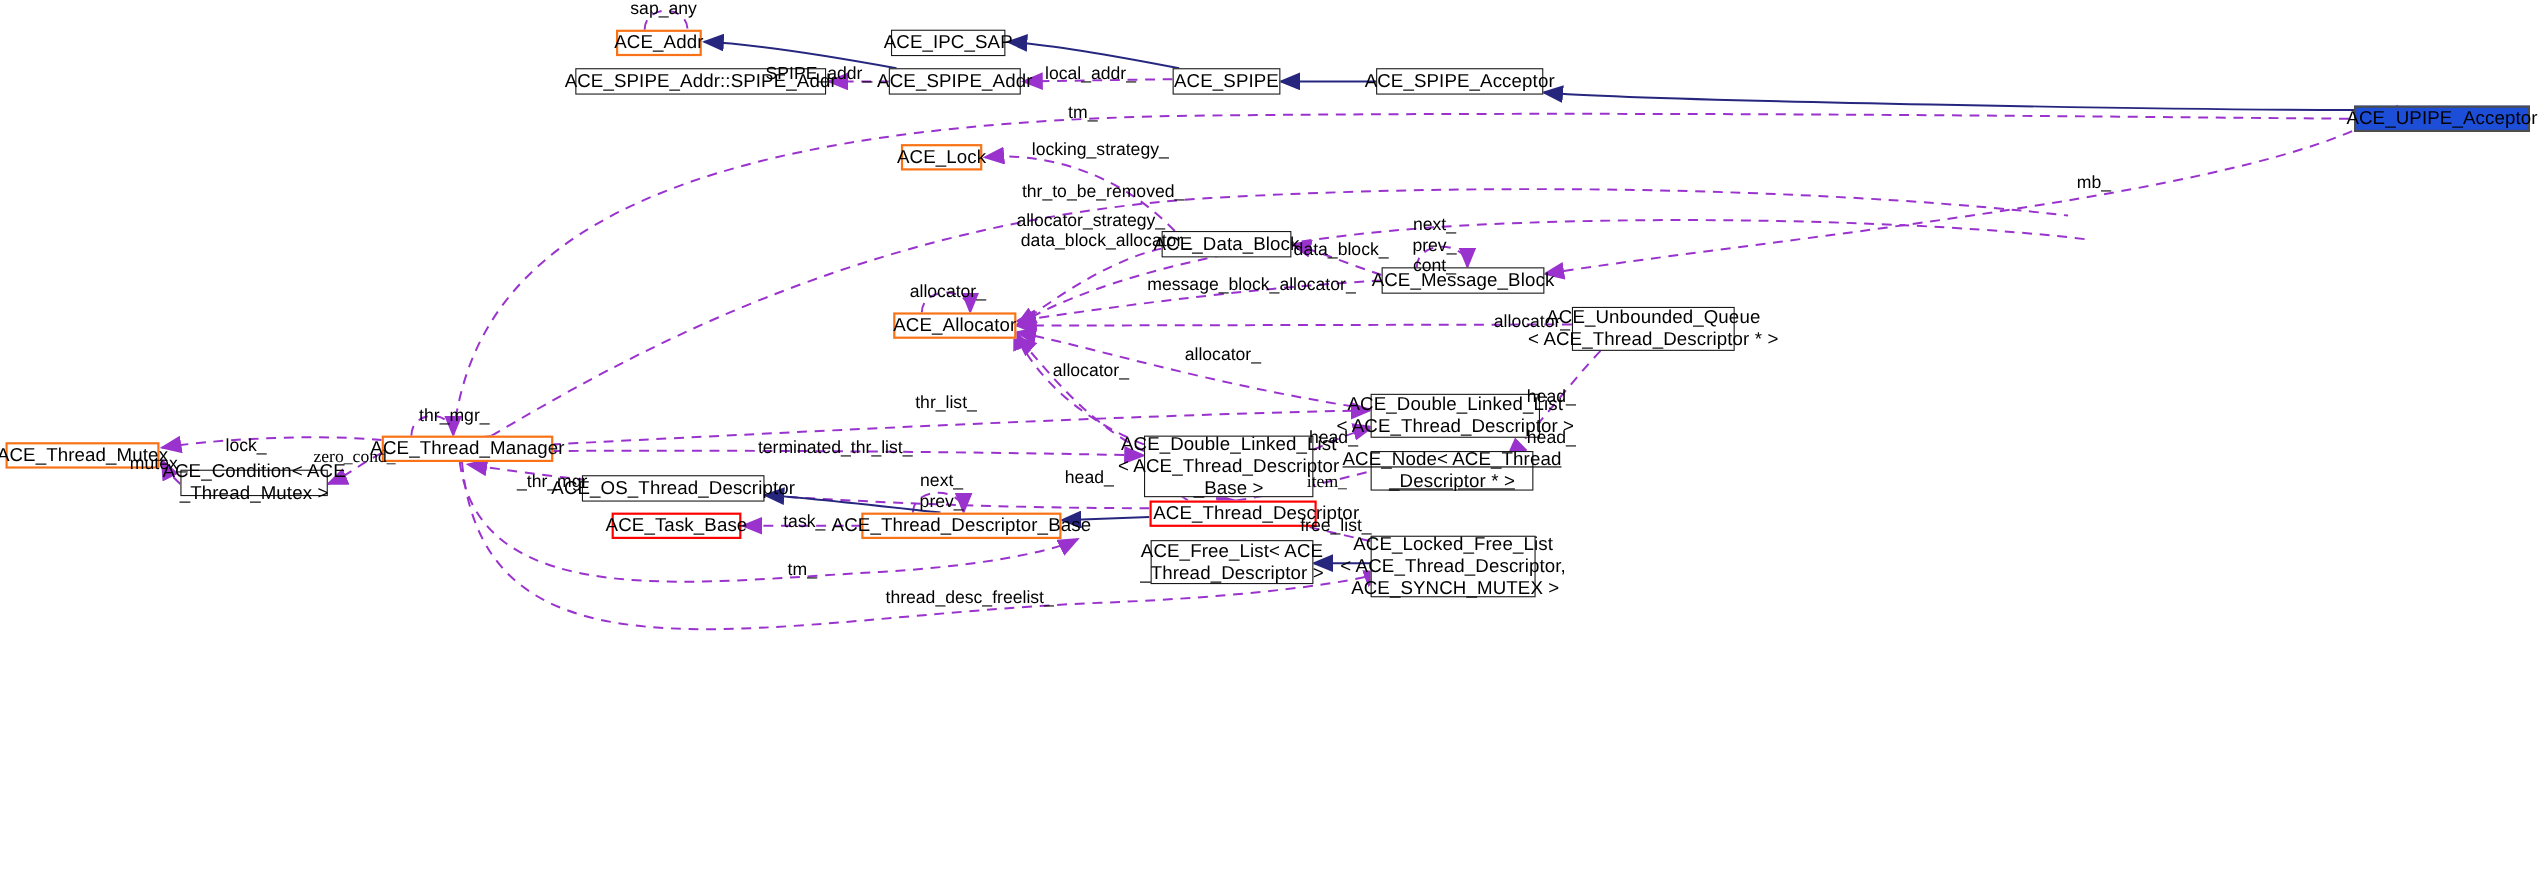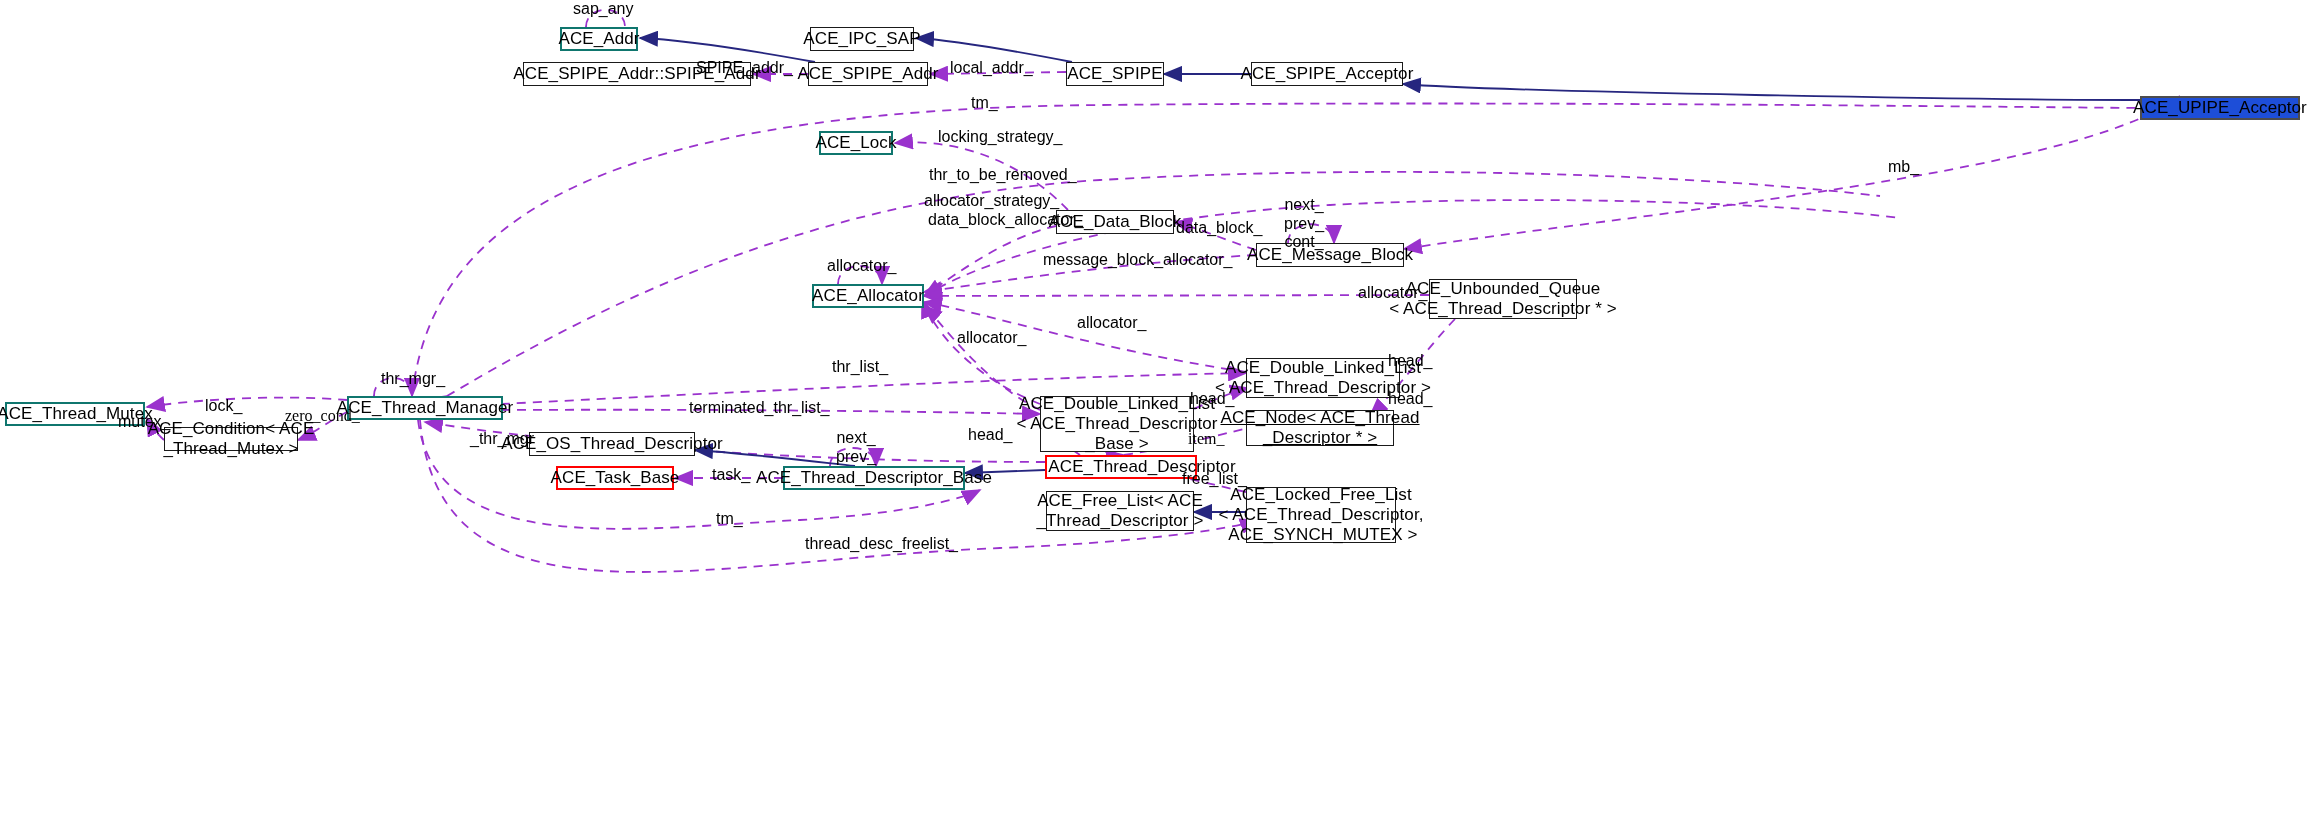--- a/index.html
+++ b/index.html
@@ -20,21 +20,21 @@
     align-items:center;
     justify-content:center;
     text-align:center;
     font-size:17px;
     color:#000000;
     line-height:1.18;
     white-space:pre;
     letter-spacing:0.1px;
     z-index:4;
   }
-  .node.thick{border:2px solid #0f766e;}
+  .node.thick{border:2px solid #f97316;}
   .node.red{border:2px solid #ff0000;}
   .node.filled{background:#1d4ed8;border:2px solid #4d4d4d;}
   .elabel{
     position:absolute;
     font-size:16px;
     color:#000000;
     white-space:pre;
     line-height:1.16;
     text-align:center;
     z-index:5;

